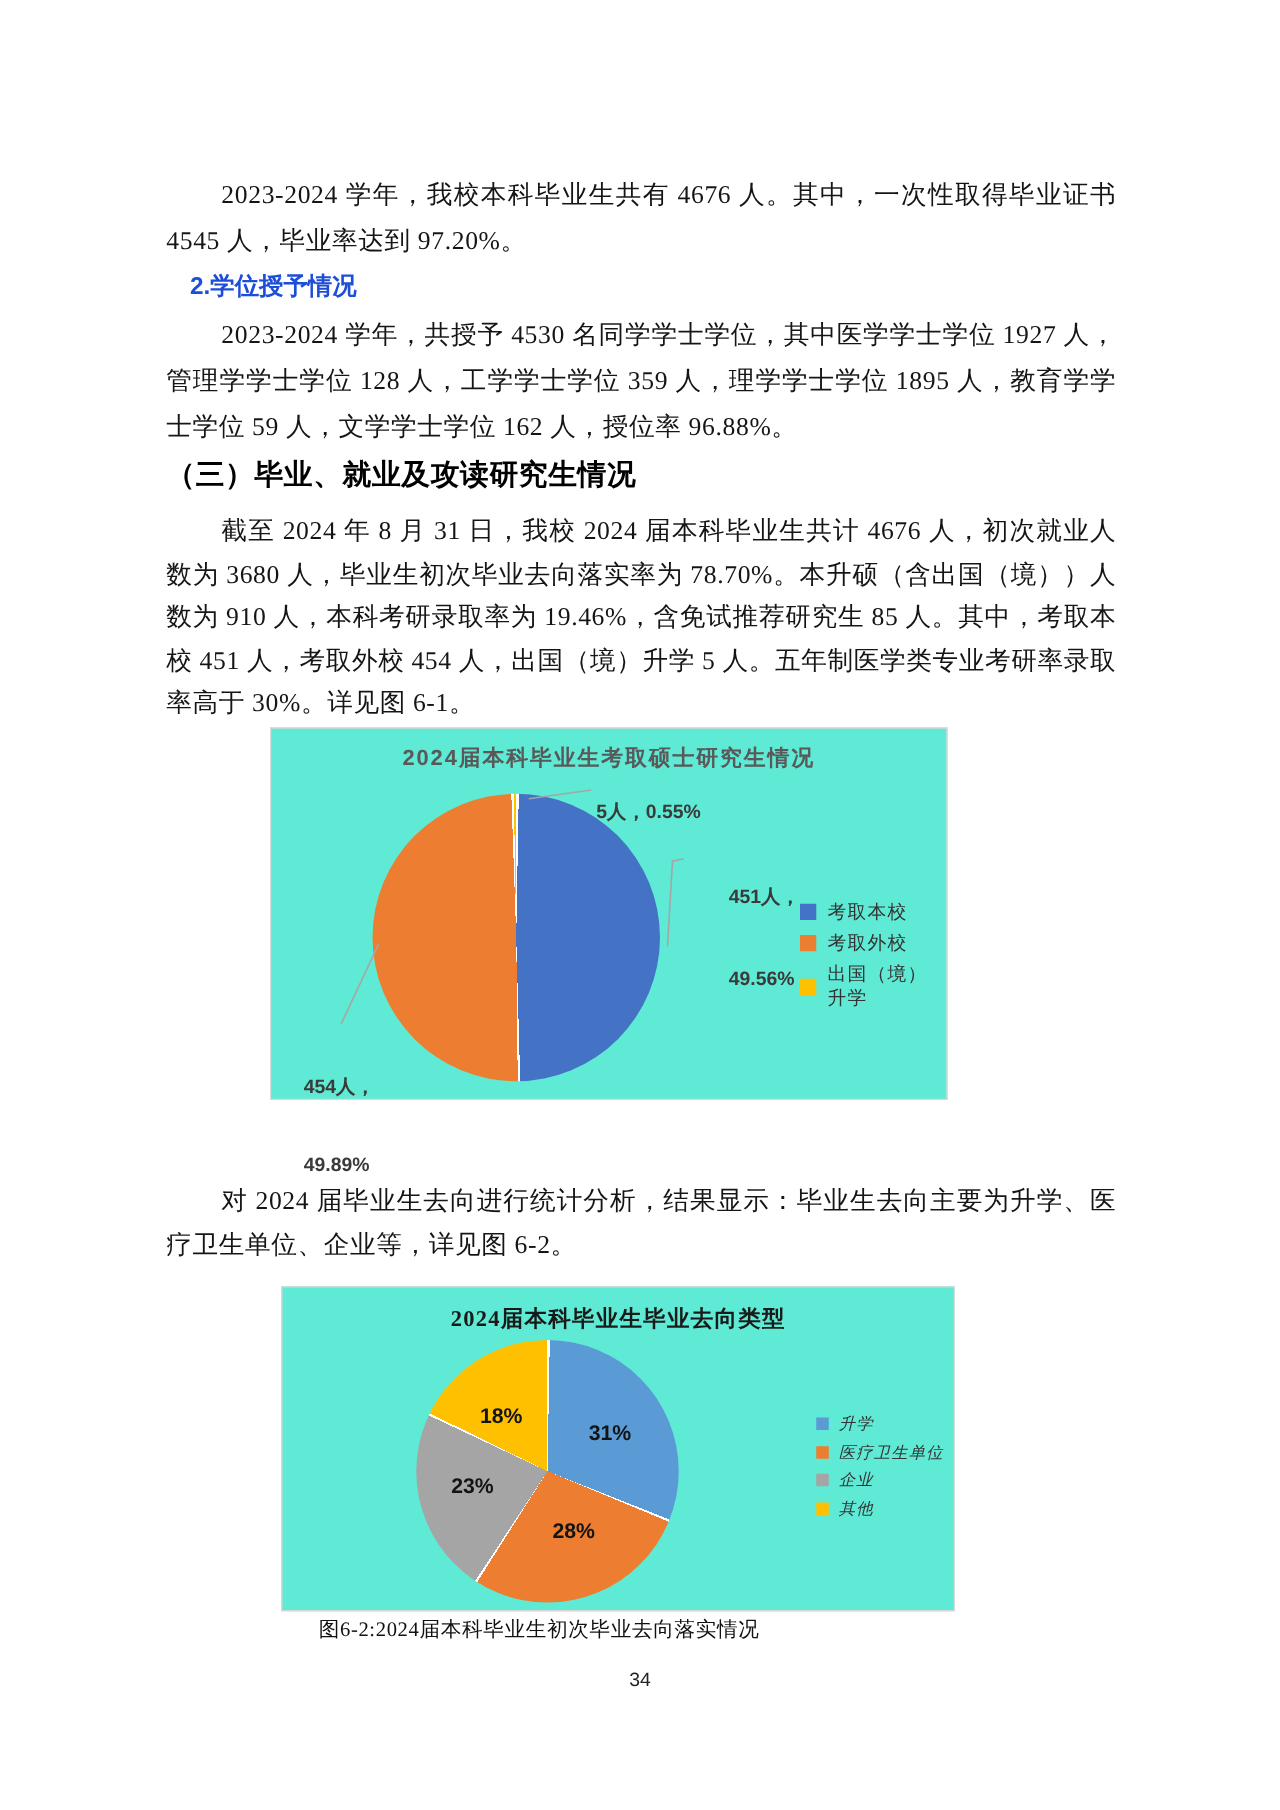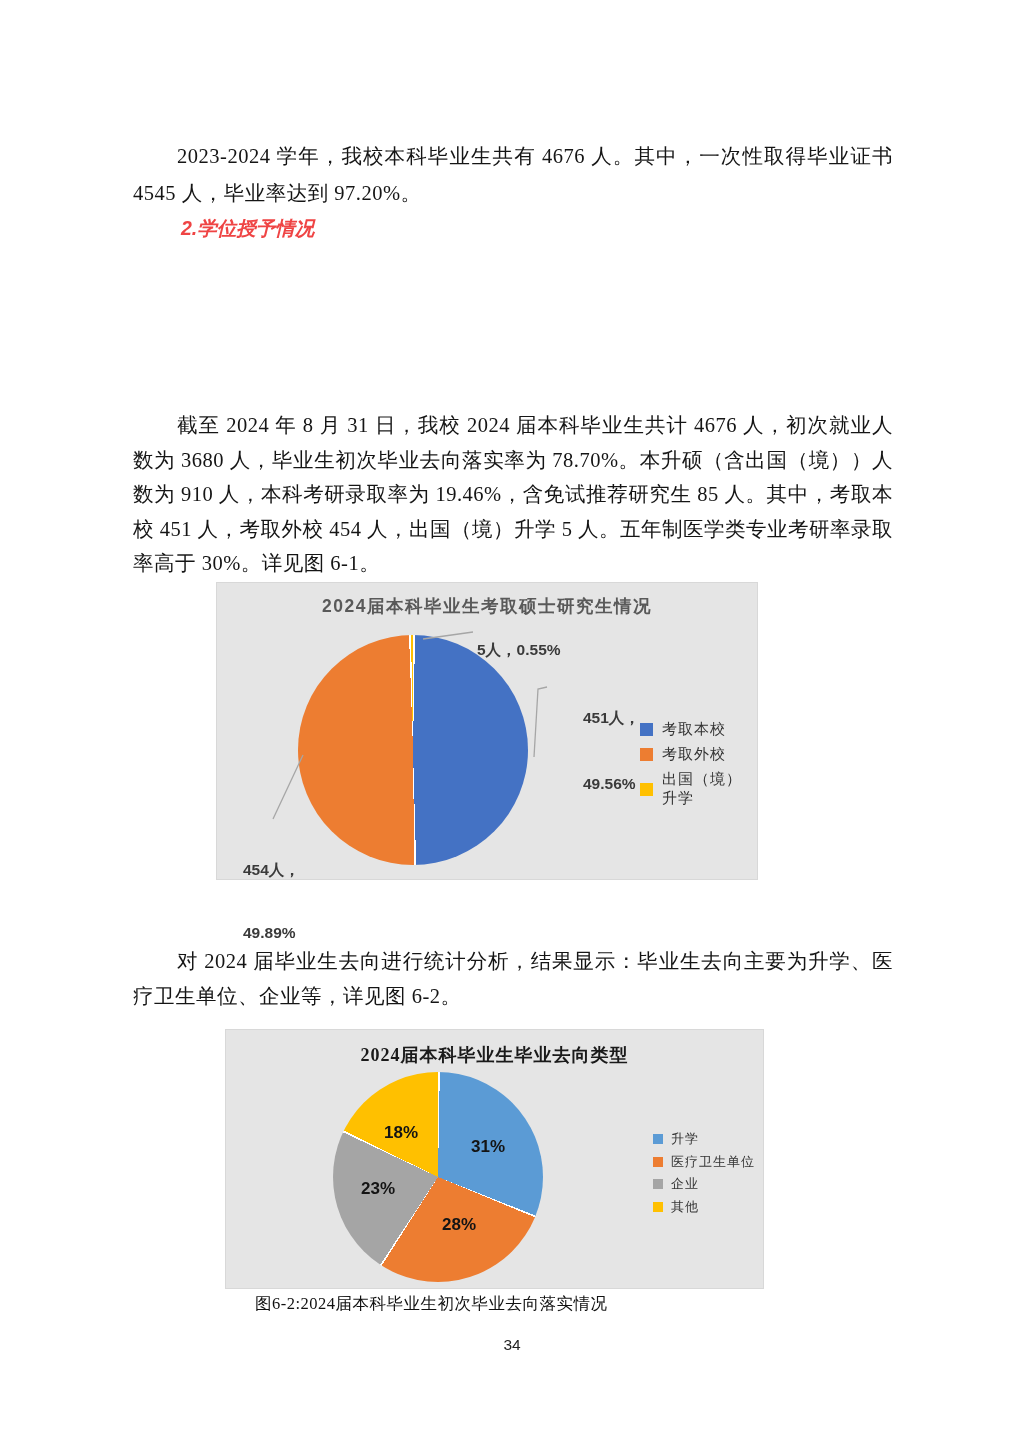--- a/index.html
+++ b/index.html
@@ -10,32 +10,32 @@
   }
   .page{position:relative;width:1024px;height:1448px;background:#fff;margin-top:16px;}
 
   .body-text{
     position:absolute;left:133px;width:760px;margin:0;
     font-size:20.5px;line-height:37px;text-indent:2.15em;
     text-align:justify;letter-spacing:.5px;color:#151515;
   }
   .p3{line-height:34.5px;}
   .sub-heading{
-    position:absolute;left:181px;margin:0;
+    position:absolute;left:152px;margin:0;
     font-family:"Liberation Sans", sans-serif;
-    font-size:19.5px;font-weight:700;color:#ef4444;font-style:italic;
+    font-size:19.5px;font-weight:700;color:#1d4ed8;
   }
   .section-heading{
     position:absolute;left:133px;margin:0;
     font-family:"Liberation Sans", sans-serif;
     font-size:23px;font-weight:700;color:#000;letter-spacing:.5px;
   }
 
   .chart-box{
-    position:absolute;background:#e5e5e5;border:1px solid #d8d8d8;
+    position:absolute;background:#5eead4;border:1px solid #d8d8d8;
     font-family:"Liberation Sans", sans-serif;
   }
   .chart1{left:216px;top:566px;width:540px;height:296px;}
   .chart2{left:225px;top:1013px;width:537px;height:258px;}
 
   .chart-title{
     position:absolute;left:0;right:0;text-align:center;font-weight:700;
   }
   .c1-title{top:11px;font-size:17.5px;color:#595959;letter-spacing:1.5px;}
   .c2-title{top:13px;font-size:18px;color:#1a1a1a;font-family:"Liberation Serif", serif;letter-spacing:1px;}
@@ -54,21 +54,21 @@
   .l-top{left:260px;top:56px;}
   .l-right{left:366px;top:80px;}
   .l-left{left:26px;top:234px;line-height:21px;}
 
   .legend{position:absolute;}
   .legend-item{display:flex;align-items:center;}
   .legend1{left:394px;top:137px;}
   .legend1 .legend-item{margin-bottom:6px;padding-left:29px;}
   .legend1 .swatch{width:13px;height:13px;margin-right:9px;flex:none;}
   .legend1 .legend-label{font-size:15px;color:#333;letter-spacing:1px;}
-  .legend2{left:427px;top:100px;}
+  .legend2{left:427px;top:100px;font-style:italic;}
   .legend2 .legend-item{margin-bottom:4.5px;}
   .legend2 .swatch{width:10px;height:10px;margin-right:8px;flex:none;}
   .legend2 .legend-label{font-size:13px;color:#333;letter-spacing:1px;}
 
   .pct-label{
     position:absolute;transform:translate(-50%,-50%);
     font-weight:700;font-size:17px;color:#141414;
     font-family:"Liberation Sans", sans-serif;
   }
 
@@ -82,21 +82,23 @@
 </style>
 </head>
 <body>
 
 <div class="page">
 
   <p class="body-text" style="top:122px">2023-2024 学年，我校本科毕业生共有 4676 人。其中，一次性取得毕业证书 4545 人，毕业率达到 97.20%。</p>
 
   <p class="sub-heading" style="top:199px">2.学位授予情况</p>
 
+  <p class="body-text" style="top:234px">2023-2024 学年，共授予 4530 名同学学士学位，其中医学学士学位 1927 人，管理学学士学位 128 人，工学学士学位 359 人，理学学士学位 1895 人，教育学学士学位 59 人，文学学士学位 162 人，授位率 96.88%。</p>
 
+  <h2 class="section-heading" style="top:348px">（三）毕业、就业及攻读研究生情况</h2>
 
   <p class="body-text p3" style="top:392px">截至 2024 年 8 月 31 日，我校 2024 届本科毕业生共计 4676 人，初次就业人数为 3680 人，毕业生初次毕业去向落实率为 78.70%。本升硕（含出国（境））人数为 910 人，本科考研录取率为 19.46%，含免试推荐研究生 85 人。其中，考取本校 451 人，考取外校 454 人，出国（境）升学 5 人。五年制医学类专业考研率录取率高于 30%。详见图 6-1。</p>
 
   <div class="chart-box chart1">
     <div class="chart-title c1-title">2024届本科毕业生考取硕士研究生情况</div>
 
     <div class="pie pie1" style="background: conic-gradient(rgb(255, 255, 255) 0deg, rgb(255, 255, 255) 1deg, rgb(68, 114, 196) 1deg, rgb(68, 114, 196) 178.416deg, rgb(255, 255, 255) 178.416deg, rgb(255, 255, 255) 179.416deg, rgb(237, 125, 49) 179.416deg, rgb(237, 125, 49) 358.02deg, rgb(255, 255, 255) 358.02deg, rgb(255, 255, 255) 359.02deg, rgb(255, 192, 0) 359.02deg, rgb(255, 192, 0) 360deg);"></div>
 
     <svg class="leader-svg" width="540" height="296" viewBox="0 0 540 296">
       <polyline points="206,56 256,49"></polyline>

